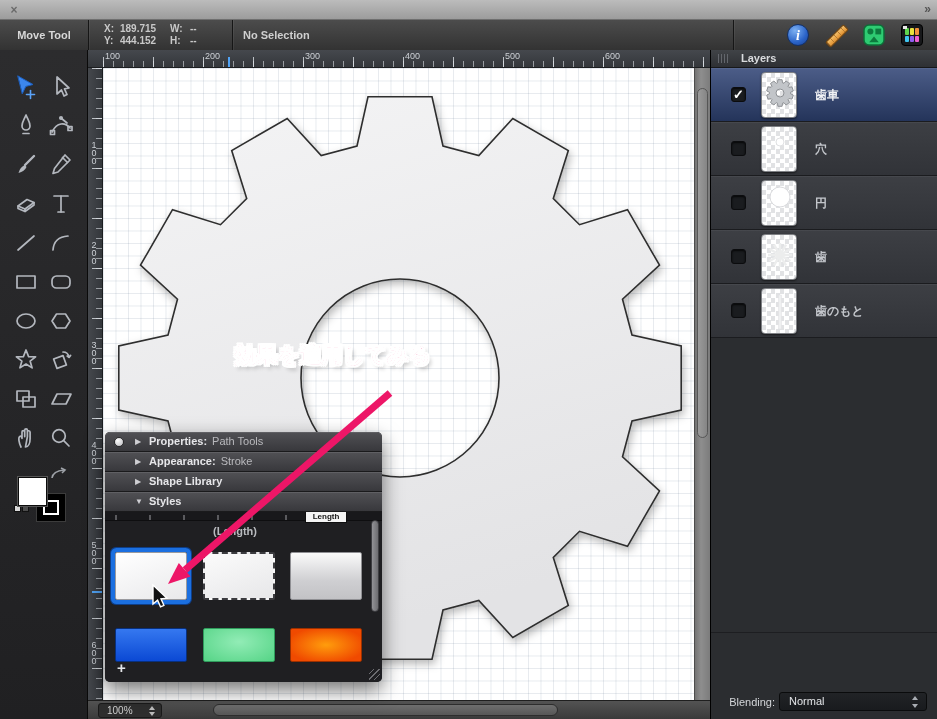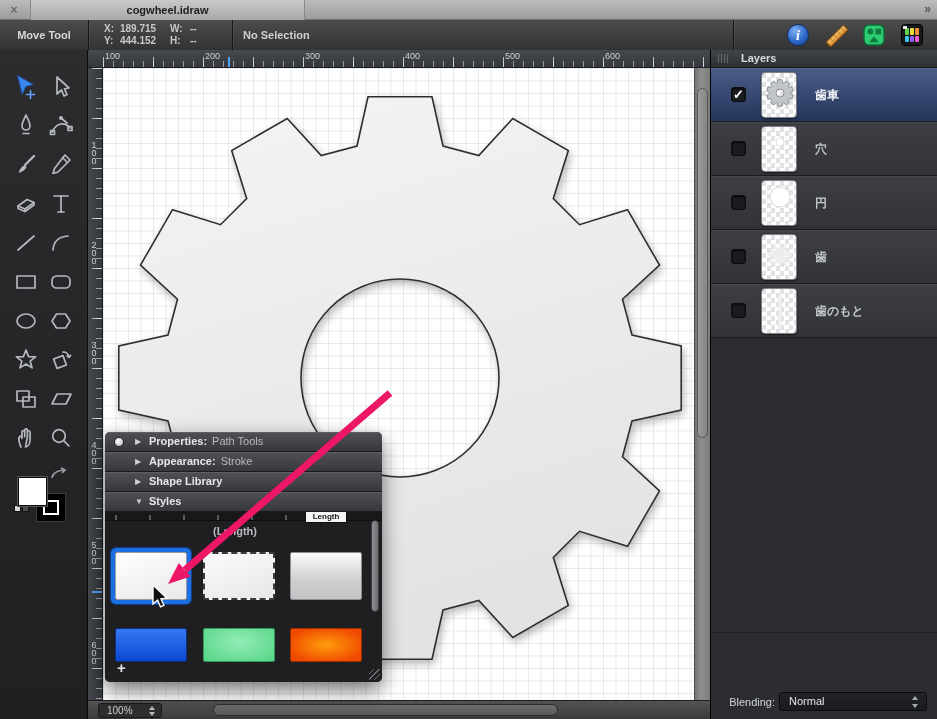--- a/index.html
+++ b/index.html
@@ -190,21 +190,20 @@
                 -2px 0 0 #fff,2px 0 0 #fff,0 -2px 0 #fff,0 2px 0 #fff,3px 4px 4px rgba(0,0,0,.3);}
   .overlay-svg{position:absolute;left:0;top:0;z-index:60;pointer-events:none;}
 </style>
 </head>
 <body>
 
 <div id="app">
 
   <div class="titlebar">
     <div class="tb-close">×</div>
-    <div class="tb-tab">cogwheel.idraw</div>
     <div class="tb-overflow">»</div>
   </div>
 
   <div class="toolbar">
     <div class="move-tool">Move Tool</div>
     <div class="tbar-sep" style="left:88px"></div>
     <div class="coords">
       <span>X:</span>
       <span>189.715</span>
       <span>W:</span>
@@ -527,20 +526,21 @@
       <div class="swatch sw-r2 sw-c2 sw-green"></div>
       <div class="swatch sw-r2 sw-c3 sw-orange"></div>
 
       <div class="fp-add">+</div>
       <div class="fp-scroll"></div>
       <div class="fp-resize"></div>
     </div>
   </div>
 
   <div class="annotation">
+    <div>効果を適用してみる</div>
   </div>
 
   <svg class="overlay-svg" width="937" height="719" viewBox="0 0 937 719">
     <line x1="390" y1="393" x2="185" y2="570" stroke="#ed1667" stroke-width="7"></line>
     <polygon points="168,584 178.8,562.9 190.6,576.5" fill="#ed1667"></polygon>
     <path d="M153,585 l0,19 l4.6,-3.8 l2.9,6.6 l3.4,-1.5 l-2.9,-6.5 l6,-0.6 Z" fill="#111" stroke="#fff" stroke-width="1.4"></path>
   </svg>
 
 </div>
 

